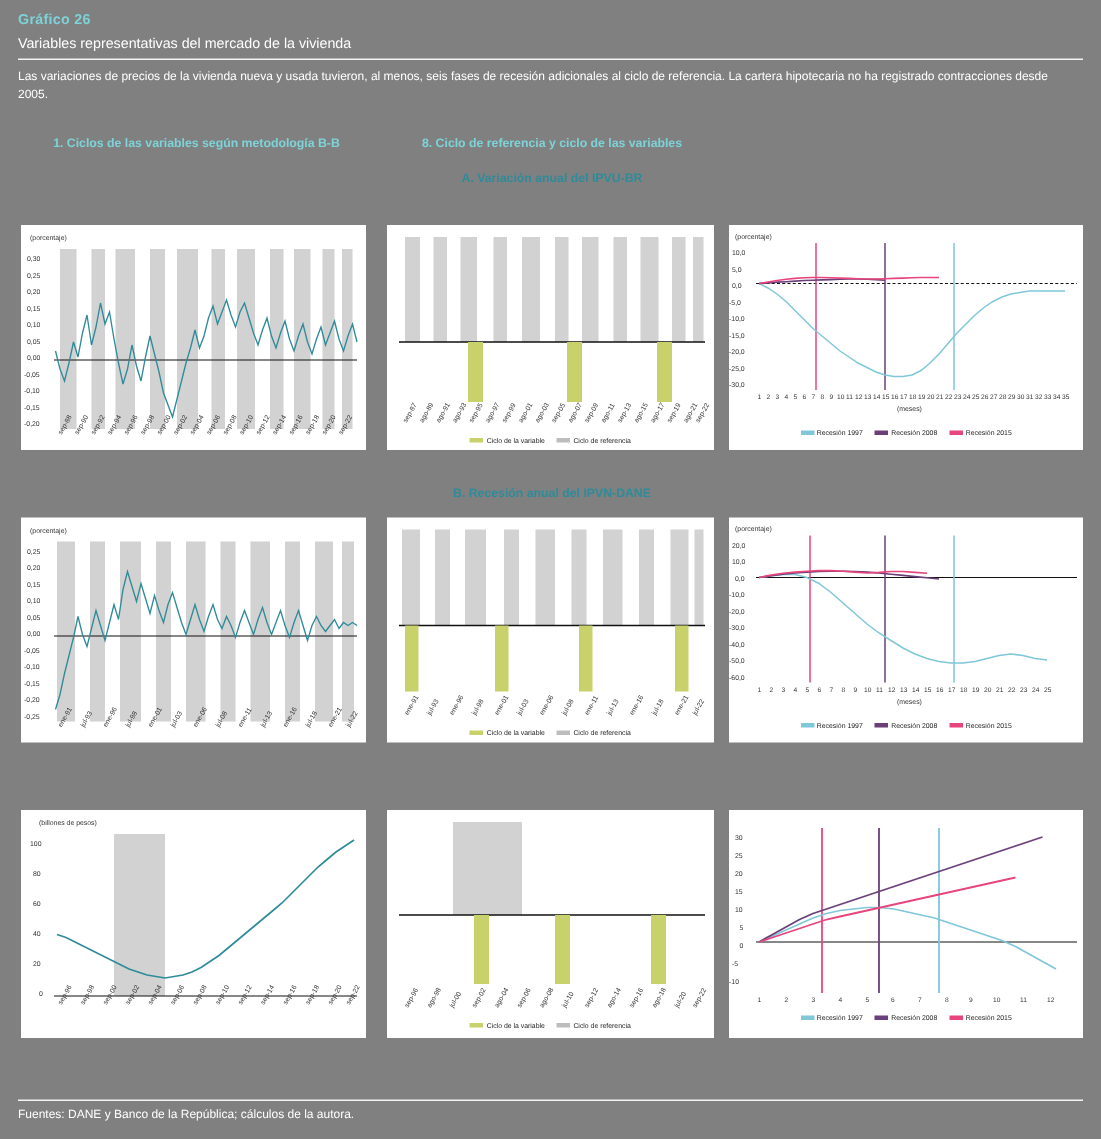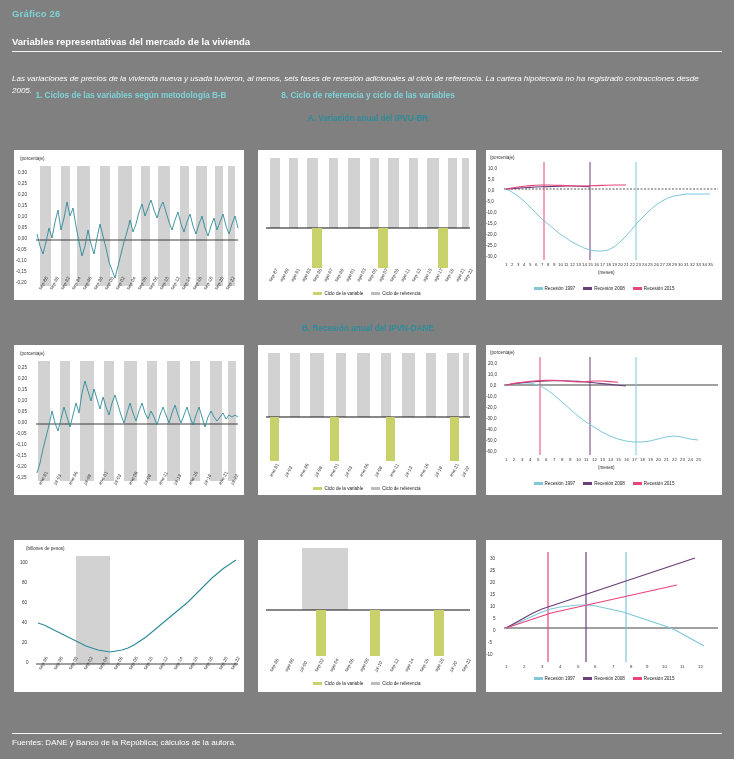--- a/index.html
+++ b/index.html
@@ -9,23 +9,23 @@
     font-family:"Liberation Sans", sans-serif;
     color:#ffffff;
     overflow:hidden;
     position:relative;
   }
   .page{position:absolute;left:0;top:0;width:734px;height:759px;}
 
   
   .hdr{position:absolute;left:12px;top:8px;width:710px;}
   .hdr .g-num{font-size:9.5px;color:#7dd3d8;font-weight:bold;letter-spacing:.2px;}
-  .hdr .g-title{font-size:9.5px;color:#ffffff;font-weight:bold;margin-top:17px;}
+  .hdr .g-title{font-size:9.5px;color:#ffffff;font-weight:normal;margin-top:5px;}
   .hdr .rule{width:710px;height:1px;background:#ffffff;margin-top:4px;opacity:.9;}
-  .hdr .lead{font-size:8px;color:#ffffff;margin-top:21px;line-height:12px;width:706px;font-style:italic;}
+  .hdr .lead{font-size:8px;color:#ffffff;margin-top:5px;line-height:12px;width:706px;}
 
   
   .coltitle{position:absolute;font-size:8.2px;font-weight:bold;color:#7dd3d8;text-align:center;line-height:11px;}
 
   
   .panel{position:absolute;background:#ffffff;}
 
   .plot{position:absolute;left:0;top:0;width:100%;height:100%;}
   svg{display:block;}
 

